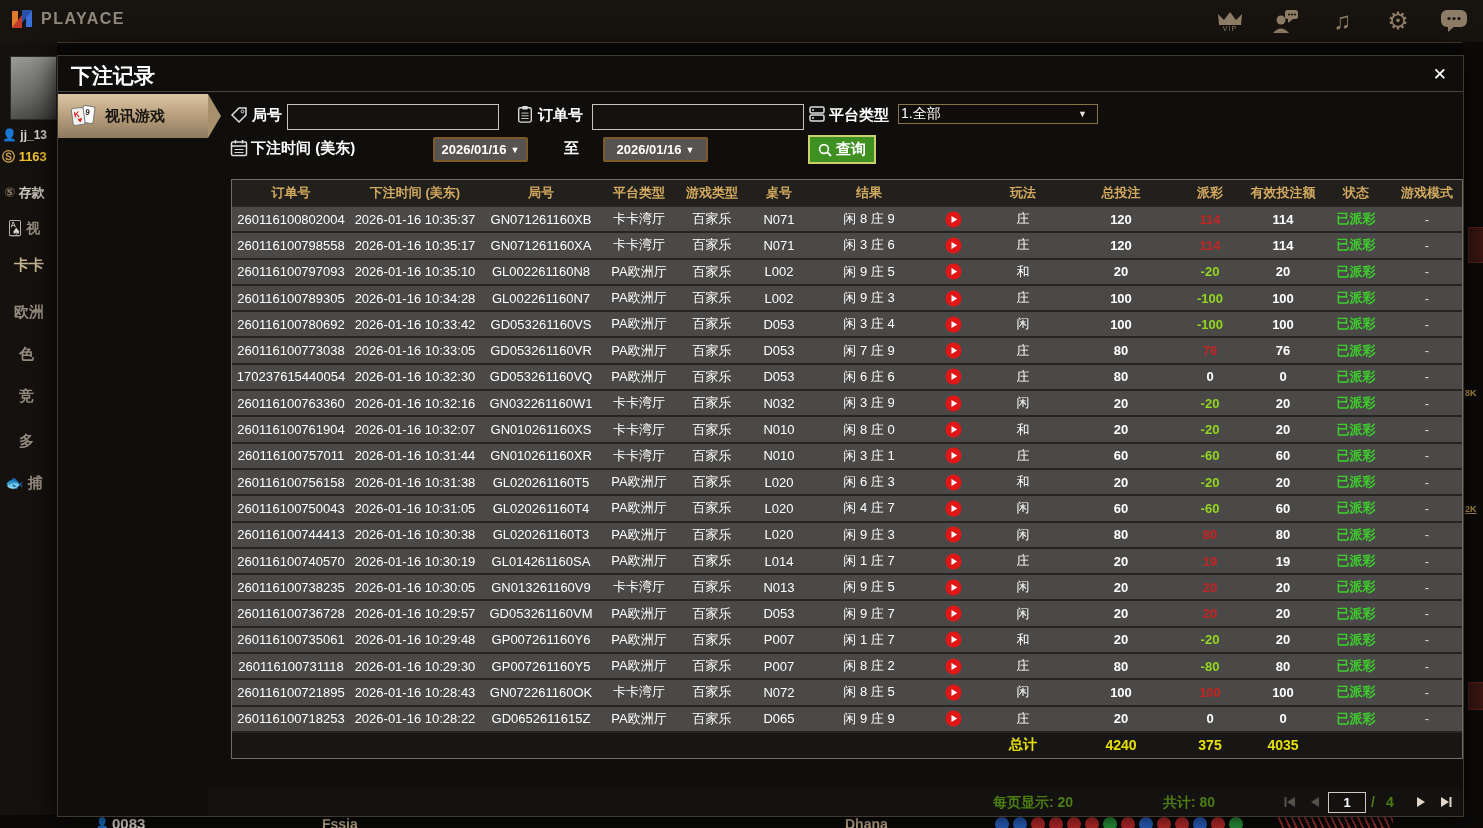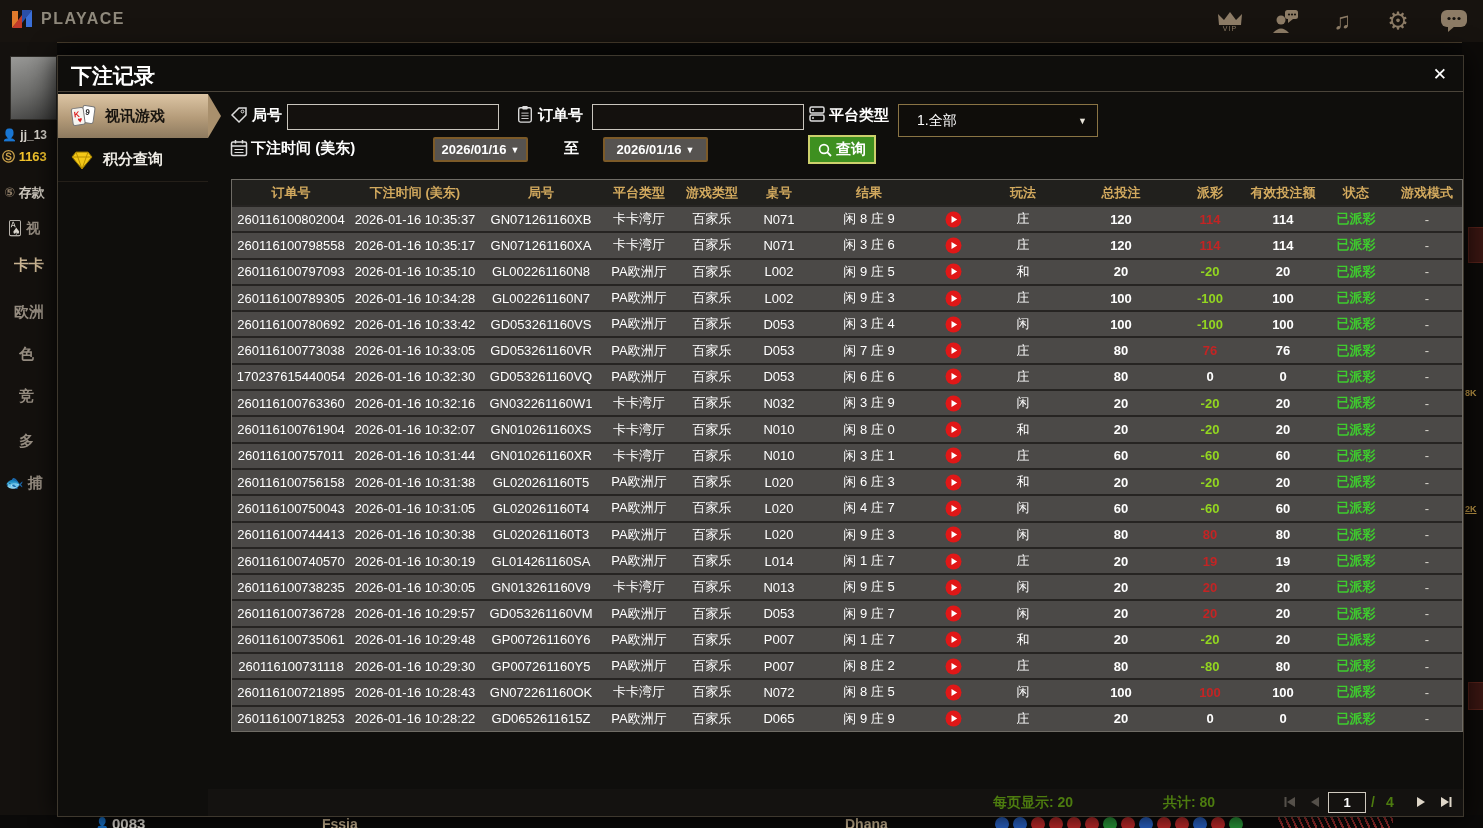--- a/index.html
+++ b/index.html
@@ -41,21 +41,21 @@
   .modal-hr{position:absolute;left:0;top:35px;width:100%;border-top:1px solid #4a443a;}
 
   
   .side-item{position:absolute;left:0;width:150px;height:44px;display:flex;align-items:center;gap:9px;padding-left:12px;box-sizing:border-box;cursor:pointer;color:#efece6;font-size:15px;font-weight:bold;background:#0f0e0c;border-bottom:1px solid #241f19;}
   .side-item.active{background:linear-gradient(180deg,#dcc5a4 0%,#b49b79 55%,#8d7a5f 100%);color:#18140f;border-bottom:none;}
   .side-item.active::after{content:"";position:absolute;left:150px;top:0;border-top:22px solid transparent;border-bottom:22px solid transparent;border-left:13px solid #a9906d;}
 
   
   .flt-label{position:absolute;color:#fff;font-size:15px;font-weight:bold;white-space:nowrap;}
   .flt-input{position:absolute;height:24px;background:#14110e;border:1px solid #c9c5bd;color:#fff;font-size:13px;padding:0 6px;box-sizing:content-box;outline:none;}
-  .flt-select{position:absolute;height:33px;background:#0f0d0a;border:1px solid #8a7444;color:#fff;font-size:14px;display:flex;align-items:center;padding:0 18px;box-sizing:border-box;cursor:pointer;}
+  .flt-select{position:absolute;height:20px;background:#0f0d0a;border:1px solid #8a7444;color:#fff;font-size:14px;display:flex;align-items:center;padding:0 2px;box-sizing:border-box;cursor:pointer;}
   .flt-select .caret{position:absolute;right:10px;font-size:9px;color:#e8e4da;}
   .date-btn{position:absolute;height:25px;background:#565350;border:2px solid #7c5a28;border-radius:2px;color:#fff;font-size:13px;font-weight:bold;display:flex;align-items:center;justify-content:center;gap:4px;cursor:pointer;box-sizing:border-box;}
   .date-btn .caret{font-size:9px;}
   .search-btn{position:absolute;height:29px;background:#3e9020;border:2px solid #ccd06c;color:#fff;font-size:15px;font-weight:bold;display:flex;align-items:center;justify-content:center;gap:4px;cursor:pointer;box-sizing:border-box;padding:0 8px;}
   .ficon{position:absolute;width:18px;height:18px;}
 
   
   .btable{position:absolute;left:173px;top:123px;width:1230px;border:1px solid #6f6c66;background:#262422;}
   .thead{display:flex;height:25px;background:#21201d;align-items:center;}
   .thead .c{color:#d2a95e;font-weight:bold;font-size:13px;}
@@ -188,27 +188,20 @@
             <text x="15" y="11" font-size="8" fill="#222" font-weight="bold">9</text>
           </g>
         <g transform="rotate(-8 8 11)">
             <rect x="2" y="4" width="12" height="17" rx="2" fill="#f6f4ef" stroke="#777"></rect>
             <text x="4" y="13" font-size="8" fill="#d22" font-weight="bold">K</text>
             <text x="7" y="19" font-size="8" fill="#d22">♥</text>
           </g>
       </svg>
       <span>视讯游戏</span>
     </div>
-    <div class="side-item" style="top:82px;">
-      <svg width="24" height="20" viewBox="0 0 24 20">
-        <polygon points="12,19 2,7 6,2 18,2 22,7" fill="#f3c818" stroke="#8a6d00"></polygon>
-        <path d="M2,7 L22,7 M6,2 L12,19 L18,2" stroke="#b98f00" fill="none" stroke-width="1"></path>
-      </svg>
-      <span>积分查询</span>
-    </div>
 
     <svg class="ficon" style="left:172px;top:50px;" viewBox="0 0 18 18">
       <path d="M2,9 L9,2 h7 v7 L9,16 z" fill="none" stroke="#ddd" stroke-width="1.5"></path>
         <circle cx="12.5" cy="5.5" r="1.4" fill="none" stroke="#ddd"></circle>
     </svg>
     <span class="flt-label" style="left:194px;top:50px;">局号</span>
     <input class="flt-input" style="left: 229px; top: 48px; width: 198px;" value="">
 
     <svg class="ficon" style="left:458px;top:49px;" viewBox="0 0 18 20">
       <rect x="2" y="3" width="14" height="16" rx="2" fill="none" stroke="#ddd" stroke-width="1.5"></rect>
@@ -709,20 +702,36 @@
       </svg>
     </span>
     <span class="c c8">庄</span>
     <span class="c c9 bold">20</span>
     <span class="c c10 bold pc-zero">0</span>
     <span class="c c11 bold">0</span>
     <span class="c c12 status">已派彩</span>
     <span class="c c13 mode">-</span>
   </div>
 </div>
+      <div class="sumrow">
+        <span class="c c0"></span>
+          <span class="c c1"></span>
+          <span class="c c2"></span>
+          <span class="c c3"></span>
+        <span class="c c4"></span>
+          <span class="c c5"></span>
+          <span class="c c6"></span>
+          <span class="c c7"></span>
+        <span class="c c8">总计</span>
+        <span class="c c9">4240</span>
+        <span class="c c10">375</span>
+        <span class="c c11">4035</span>
+        <span class="c c12"></span>
+          <span class="c c13"></span>
+      </div>
     </div>
 
     <div class="mfooter">
       <span class="foot-text" style="left:785px;"><span>每页显示:</span> <span>20</span></span>
       <span class="foot-text" style="left:955px;"><span>共计:</span> <span>80</span></span>
       <span class="pg-arrow" style="left:1072px;">
         <svg width="14" height="12" viewBox="0 0 14 12">
             <polygon points="12,1 4,6 12,11" fill="#55504a"></polygon>
             <rect x="1.5" y="1" width="2" height="10" fill="#55504a"></rect>
           </svg>

